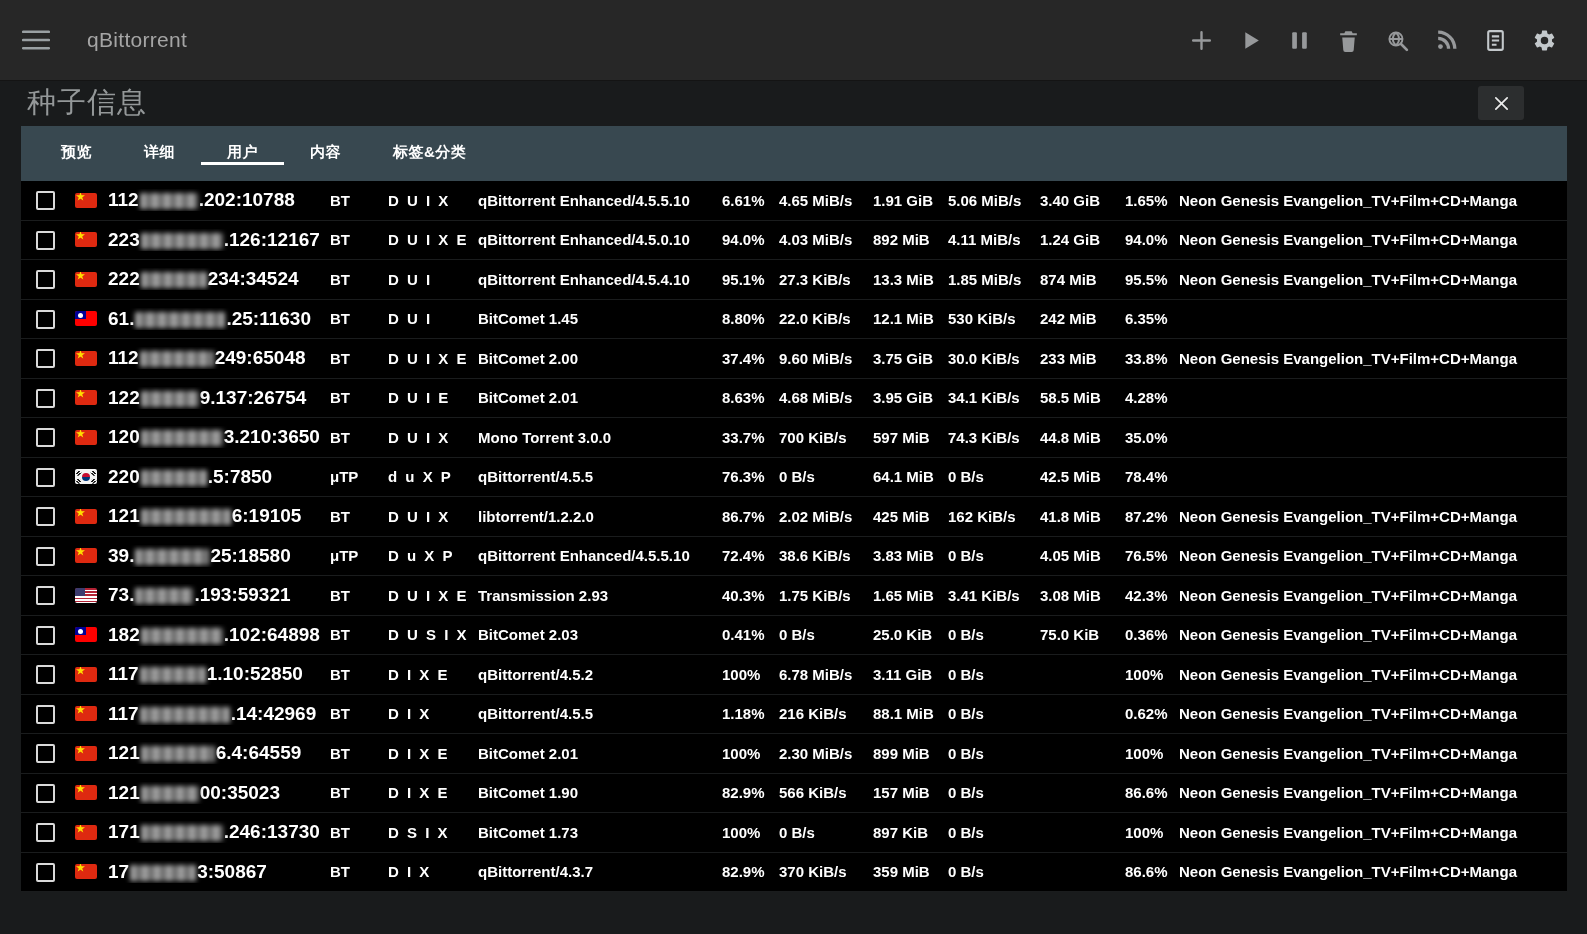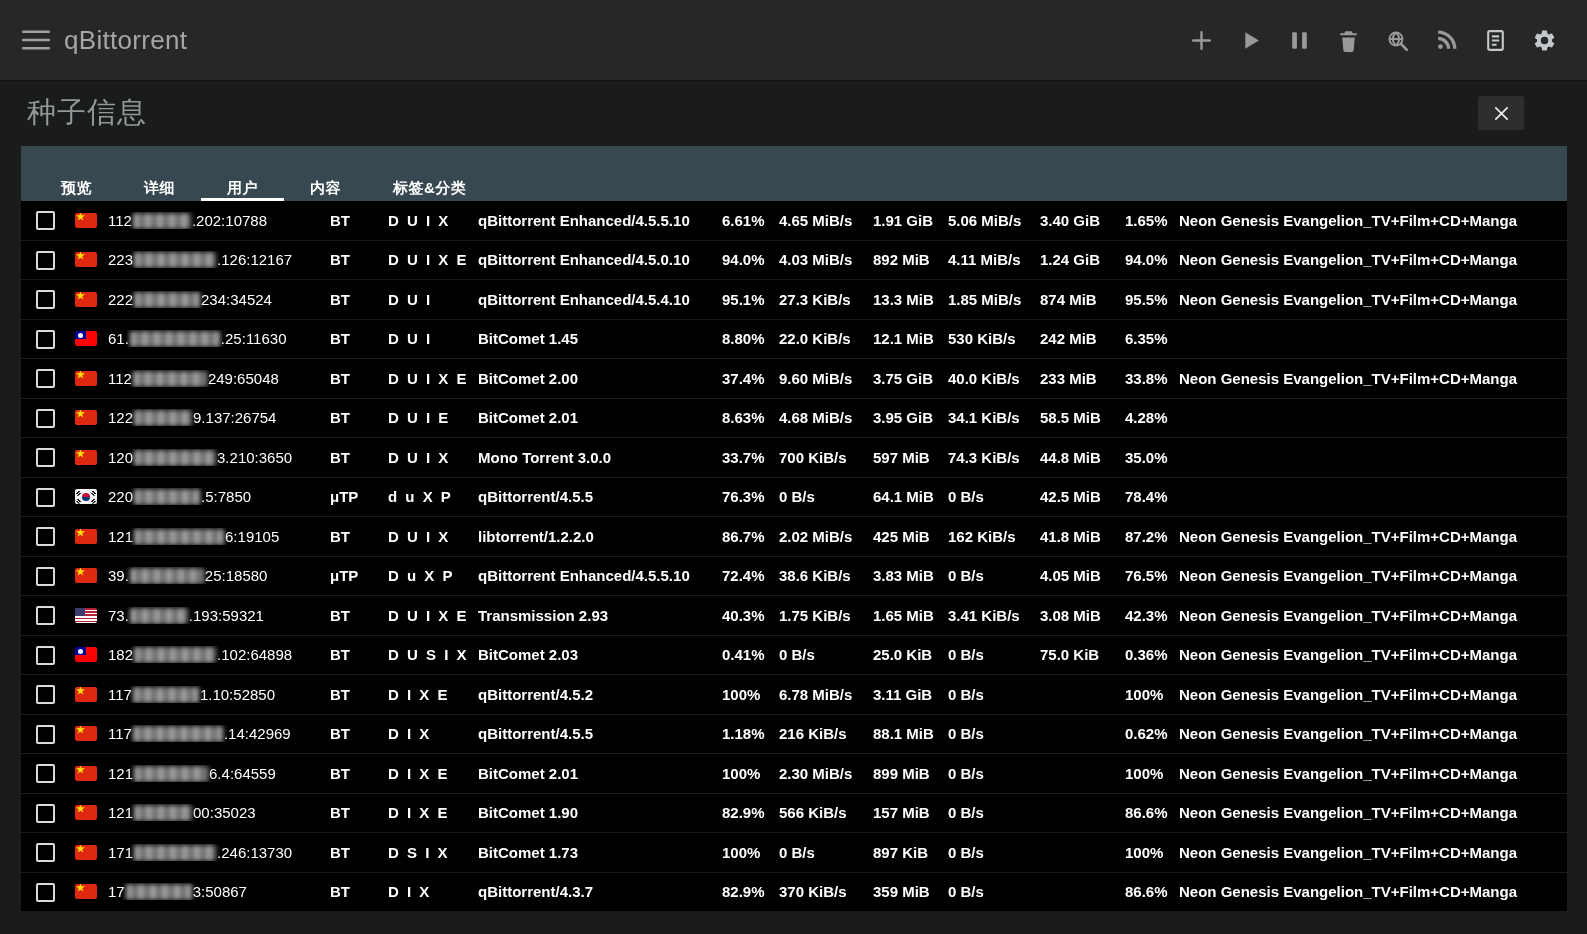--- a/index.html
+++ b/index.html
@@ -12,51 +12,51 @@
   i{font-style:normal}
 
   
   .topbar{
     height:80px;background:var(--topbar-bg,#272727);
     display:flex;align-items:center;padding:0 22px;
     box-shadow:0 1px 0 #141414;
   }
   .burger{width:28px;height:22px;cursor:pointer;color:#9aa0a3;background:none;border:none;padding:0}
   .burger svg{width:100%;height:100%}
-  .app-title{color:#a5a5a5;font-size:26px;margin-left:14px;letter-spacing:.3px}
+  .app-title{color:#a5a5a5;font-size:21px;margin-left:37px;letter-spacing:.3px}
   .topbar-icons{margin-left:auto;display:flex;align-items:center;gap:24px;padding-right:8px}
   .tbtn{background:none;border:none;width:25px;height:25px;padding:0;cursor:pointer;color:#97999b;display:block}
   .tbtn svg{width:100%;height:100%;display:block}
   .tbtn[data-name="log-icon"],.tbtn[data-name="settings-icon"]{color:#c3c8cb}
 
   
-  .dialog-head{height:66px;display:flex;align-items:center;justify-content:space-between;padding:0 63px 0 27px}
+  .dialog-head{height:46px;display:flex;align-items:center;justify-content:space-between;padding:0 63px 0 27px}
   .dialog-title{color:#949899;font-size:29px;font-weight:400;letter-spacing:1px}
   .close-btn{width:46px;height:34px;background:#2c2e2f;border:none;border-radius:3px;color:#ececec;cursor:pointer;display:flex;align-items:center;justify-content:center}
   .close-btn svg{width:17px;height:17px}
 
   
   .content{margin:0 20px 0 21px}
-  .tabs{height:55px;background:var(--tabbar-bg,#384850);display:flex;align-items:flex-end;padding-left:14px}
+  .tabs{height:55px;background:var(--tabbar-bg,#384850);display:flex;align-items:center;padding-left:14px}
   .tab{display:flex;align-items:center;padding:0 26px;color:#fff;font-weight:700;font-size:15px;cursor:pointer;border-bottom:3px solid transparent;letter-spacing:.5px}
   .tab.active{border-bottom-color:#fff}
 
   
   .grid{display:grid;grid-template-columns:47px 256px 58px 90px 244px 57px 94px 75px 92px 85px 54px 1fr;align-items:center}
   .thead{background:var(--thead-bg,#232b30);height:41px;font-size:13.5px;font-weight:700;color:#fff}
   .tbody{background:var(--row-bg,#000)}
   .row{height:39.5px;border-bottom:1px solid #1a1c1d;background:var(--row-bg,#000);font-size:15px;font-weight:600}
   .cell{padding-left:6px;white-space:nowrap;overflow:hidden}
   .cell.first{padding-left:0}
   .arrow{font-size:13px;margin-left:1px}
 
   .cb{width:19px;height:19px;border:2px solid #dadada;border-radius:2px;display:inline-block;margin-left:15px;cursor:pointer;vertical-align:middle;background:transparent}
 
   .ipcell{display:flex;align-items:center;gap:11px;padding-left:7px}
-  .iptxt{font-weight:400;font-size:15px}
+  .iptxt{font-weight:700;font-size:19px}
   .censor{
     display:inline-block;height:16px;border-radius:1px;margin:0 1px;vertical-align:-3px;
     background:
       repeating-linear-gradient(90deg,rgba(165,165,165,.95) 0 6px,rgba(105,105,105,.95) 6px 12px),
       repeating-linear-gradient(0deg,#9c9c9c 0 5px,#6e6e6e 5px 10px);
     filter:blur(2.6px);
   }
 
   .fseg{letter-spacing:2px;padding-bottom:3px}
   .fseg.m{border-bottom:2px solid var(--accent-flag-underline,#2fe0dc)}
@@ -241,21 +241,21 @@
             <i class="star">★</i>
           </span>
           <span class="iptxt" data-name="peer-ip">112<span class="censor" data-name="redacted-ip-segment" style="width:74px"></span>249:65048</span>
         </div>
         <div class="cell" data-name="connection-type">BT</div>
         <div class="cell" data-name="peer-flags"><span class="fseg">D U I X E</span></div>
         <div class="cell" data-name="client">BitComet 2.00</div>
         <div class="cell" data-name="progress">37.4%</div>
         <div class="cell" data-name="dl-speed">9.60 MiB/s</div>
         <div class="cell" data-name="downloaded">3.75 GiB</div>
-        <div class="cell" data-name="up-speed">40.0 KiB/s</div>
+        <div class="cell" data-name="up-speed">30.0 KiB/s</div>
         <div class="cell" data-name="uploaded">233 MiB</div>
         <div class="cell" data-name="relevance">33.8%</div>
         <div class="cell" data-name="files">Neon Genesis Evangelion_TV+Film+CD+Manga</div>
       </div>
       <div class="row grid" data-name="peer-row">
         <div class="cell first" data-name="checkbox-cell"><span class="cb" data-name="row-checkbox"></span></div>
         <div class="cell ipcell" data-name="peer-ip-cell">
           <span class="flag flag-cn" data-name="country-flag-icon">
             <i class="star">★</i>
           </span>

